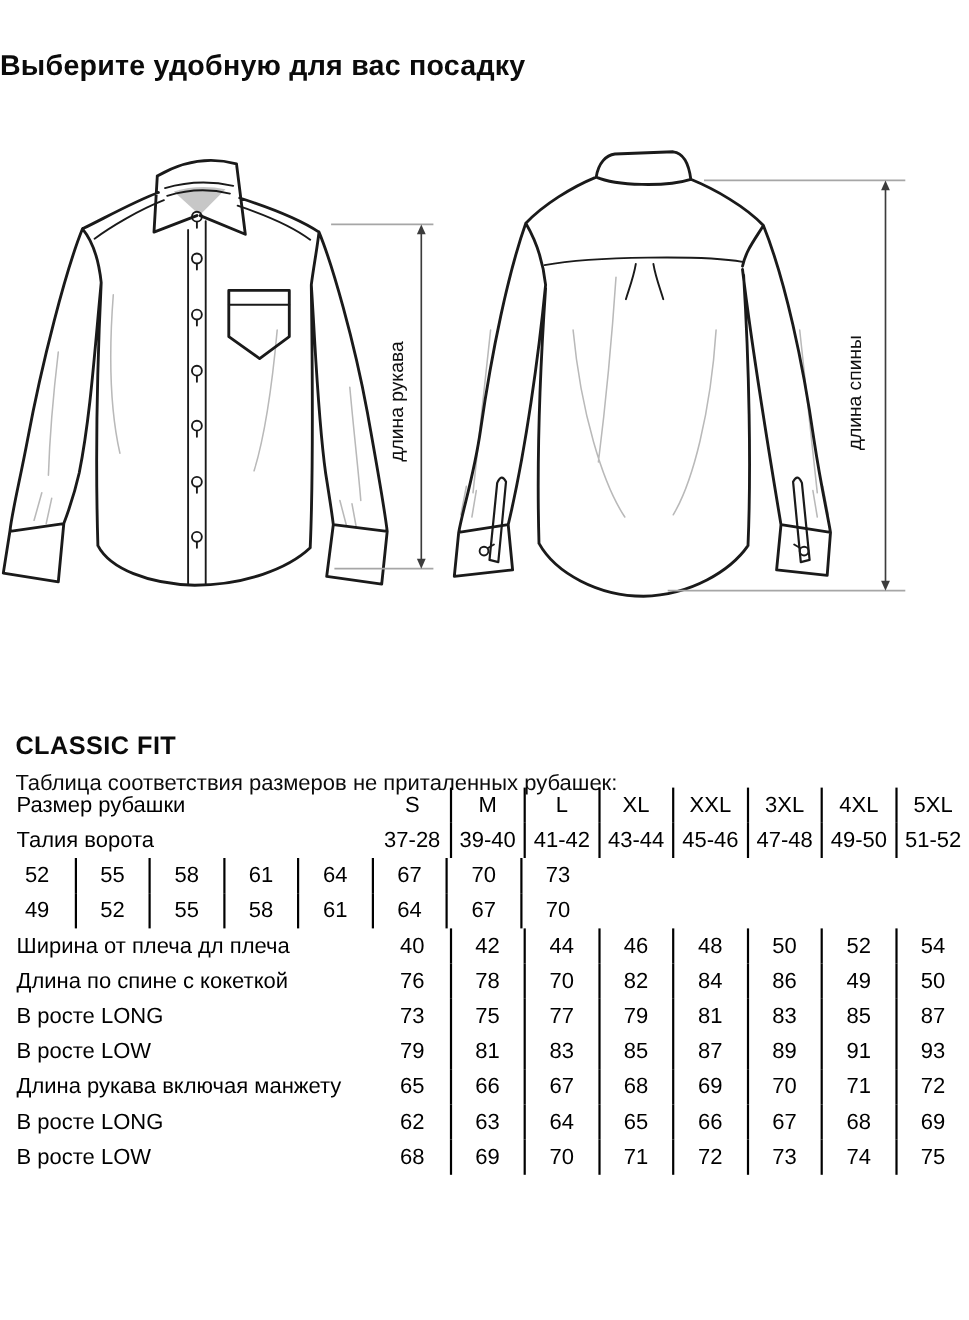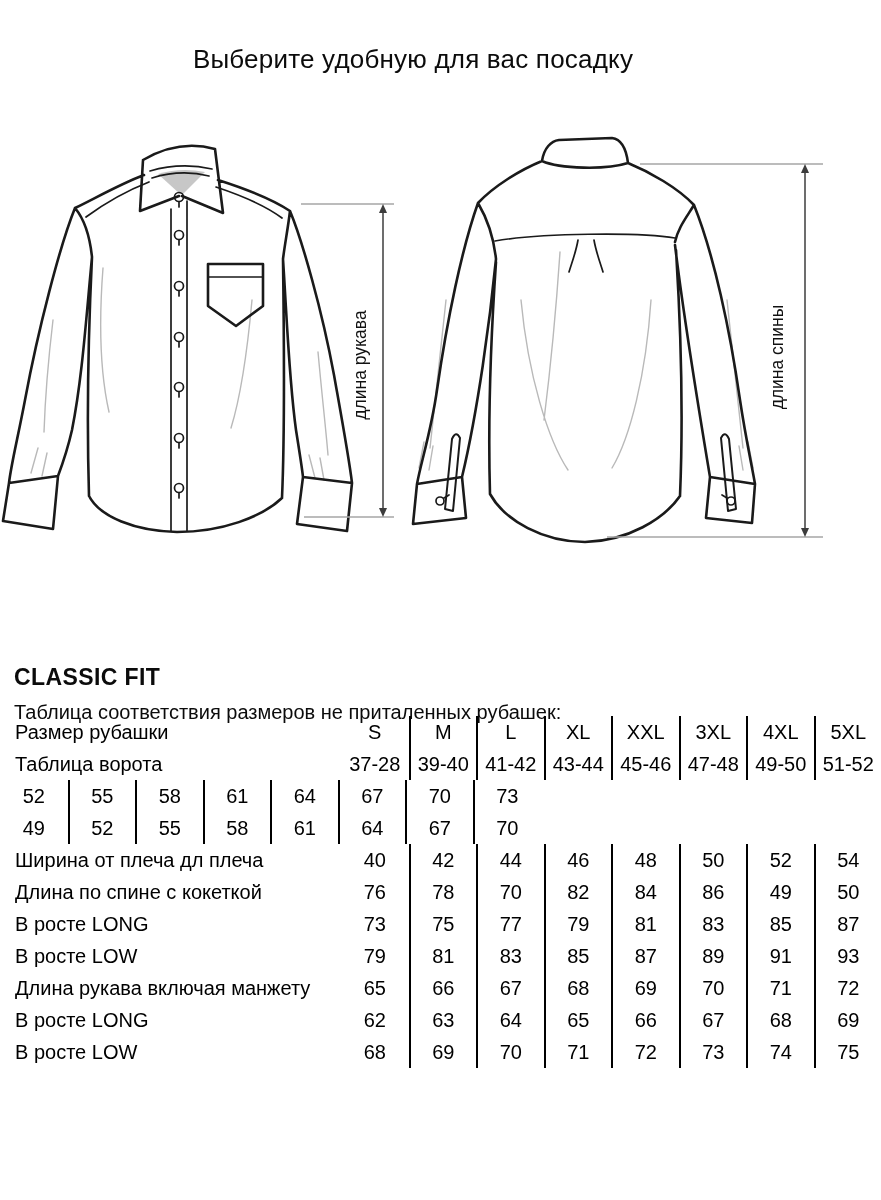--- a/index.html
+++ b/index.html
@@ -1,22 +1,22 @@
 <!DOCTYPE html>
 <html><head>
 <meta charset="utf-8">
 <style>
   html,body{margin:0;padding:0;}
   body{
     width:881px;height:1200px;position:relative;background:#ffffff;
     font-family:"Liberation Sans", sans-serif;color:#000;overflow:hidden;
   }
   .page-title{
-    position:absolute;left:0;top:44px;width:826px;text-align:center;
-    font-size:26px;font-weight:400;letter-spacing:0.2px;color:#0b0b0b;
+    position:absolute;left:0;top:44px;width:826px;text-align:left;
+    font-size:26px;font-weight:700;letter-spacing:0.2px;color:#0b0b0b;
   }
   .illustration{position:absolute;left:0;top:0;width:881px;height:600px;}
   .fit-heading{
     position:absolute;left:14px;top:616px;font-size:23px;font-weight:bold;
     letter-spacing:0.4px;color:#0b0b0b;margin-top:48px;
   }
   .table-caption{
     position:absolute;left:14px;top:665px;font-size:20px;color:#0b0b0b;margin-top:36px;
   }
   .size-table{position:absolute;left:0;top:716px;width:785px;}
@@ -164,21 +164,21 @@
     <div class="tcell">M</div>
     <div class="tcell">L</div>
     <div class="tcell">XL</div>
     <div class="tcell">XXL</div>
     <div class="tcell">3XL</div>
     <div class="tcell">4XL</div>
     <div class="tcell">5XL</div>
   </div>
 
   <div class="trow">
-    <div class="tlabel">Таблица ворота</div>
+    <div class="tlabel">Талия ворота</div>
     <div class="tcell">37-28</div>
     <div class="tcell">39-40</div>
     <div class="tcell">41-42</div>
     <div class="tcell">43-44</div>
     <div class="tcell">45-46</div>
     <div class="tcell">47-48</div>
     <div class="tcell">49-50</div>
     <div class="tcell">51-52</div>
   </div>
 

